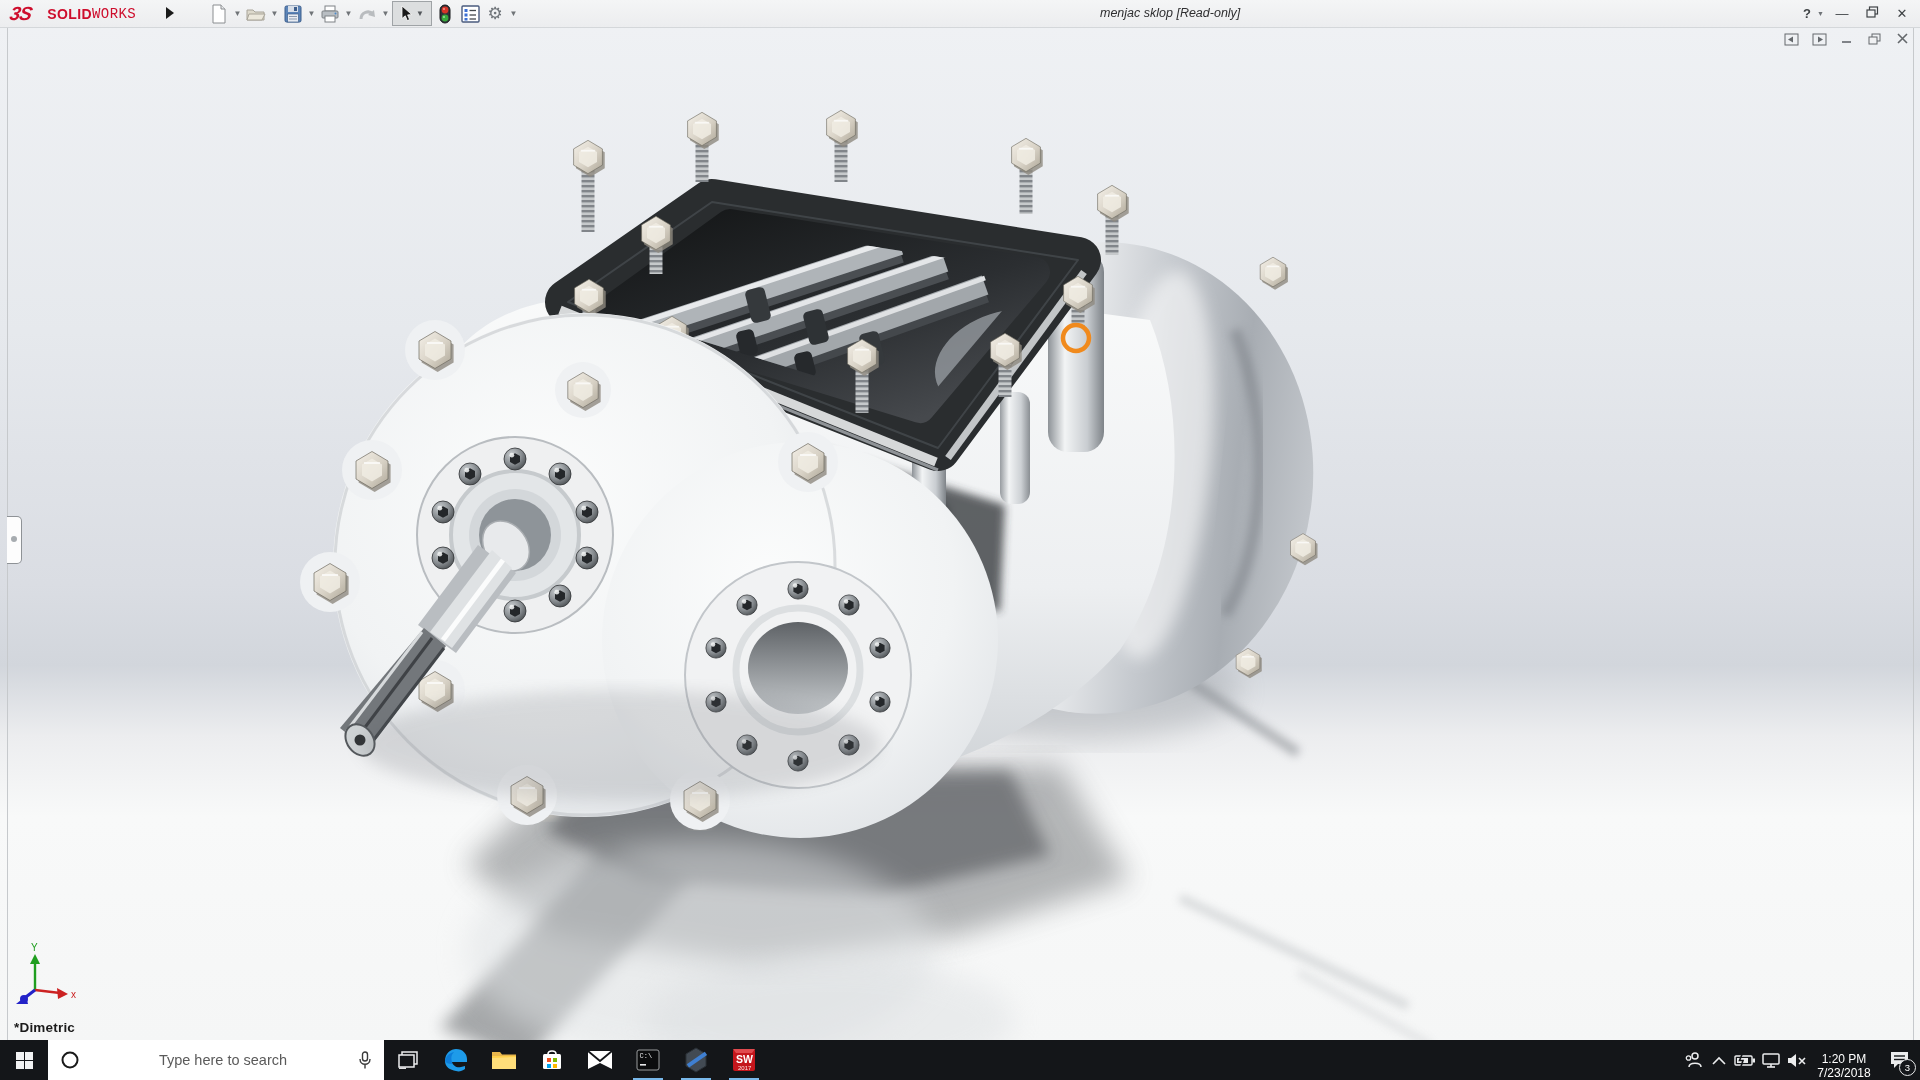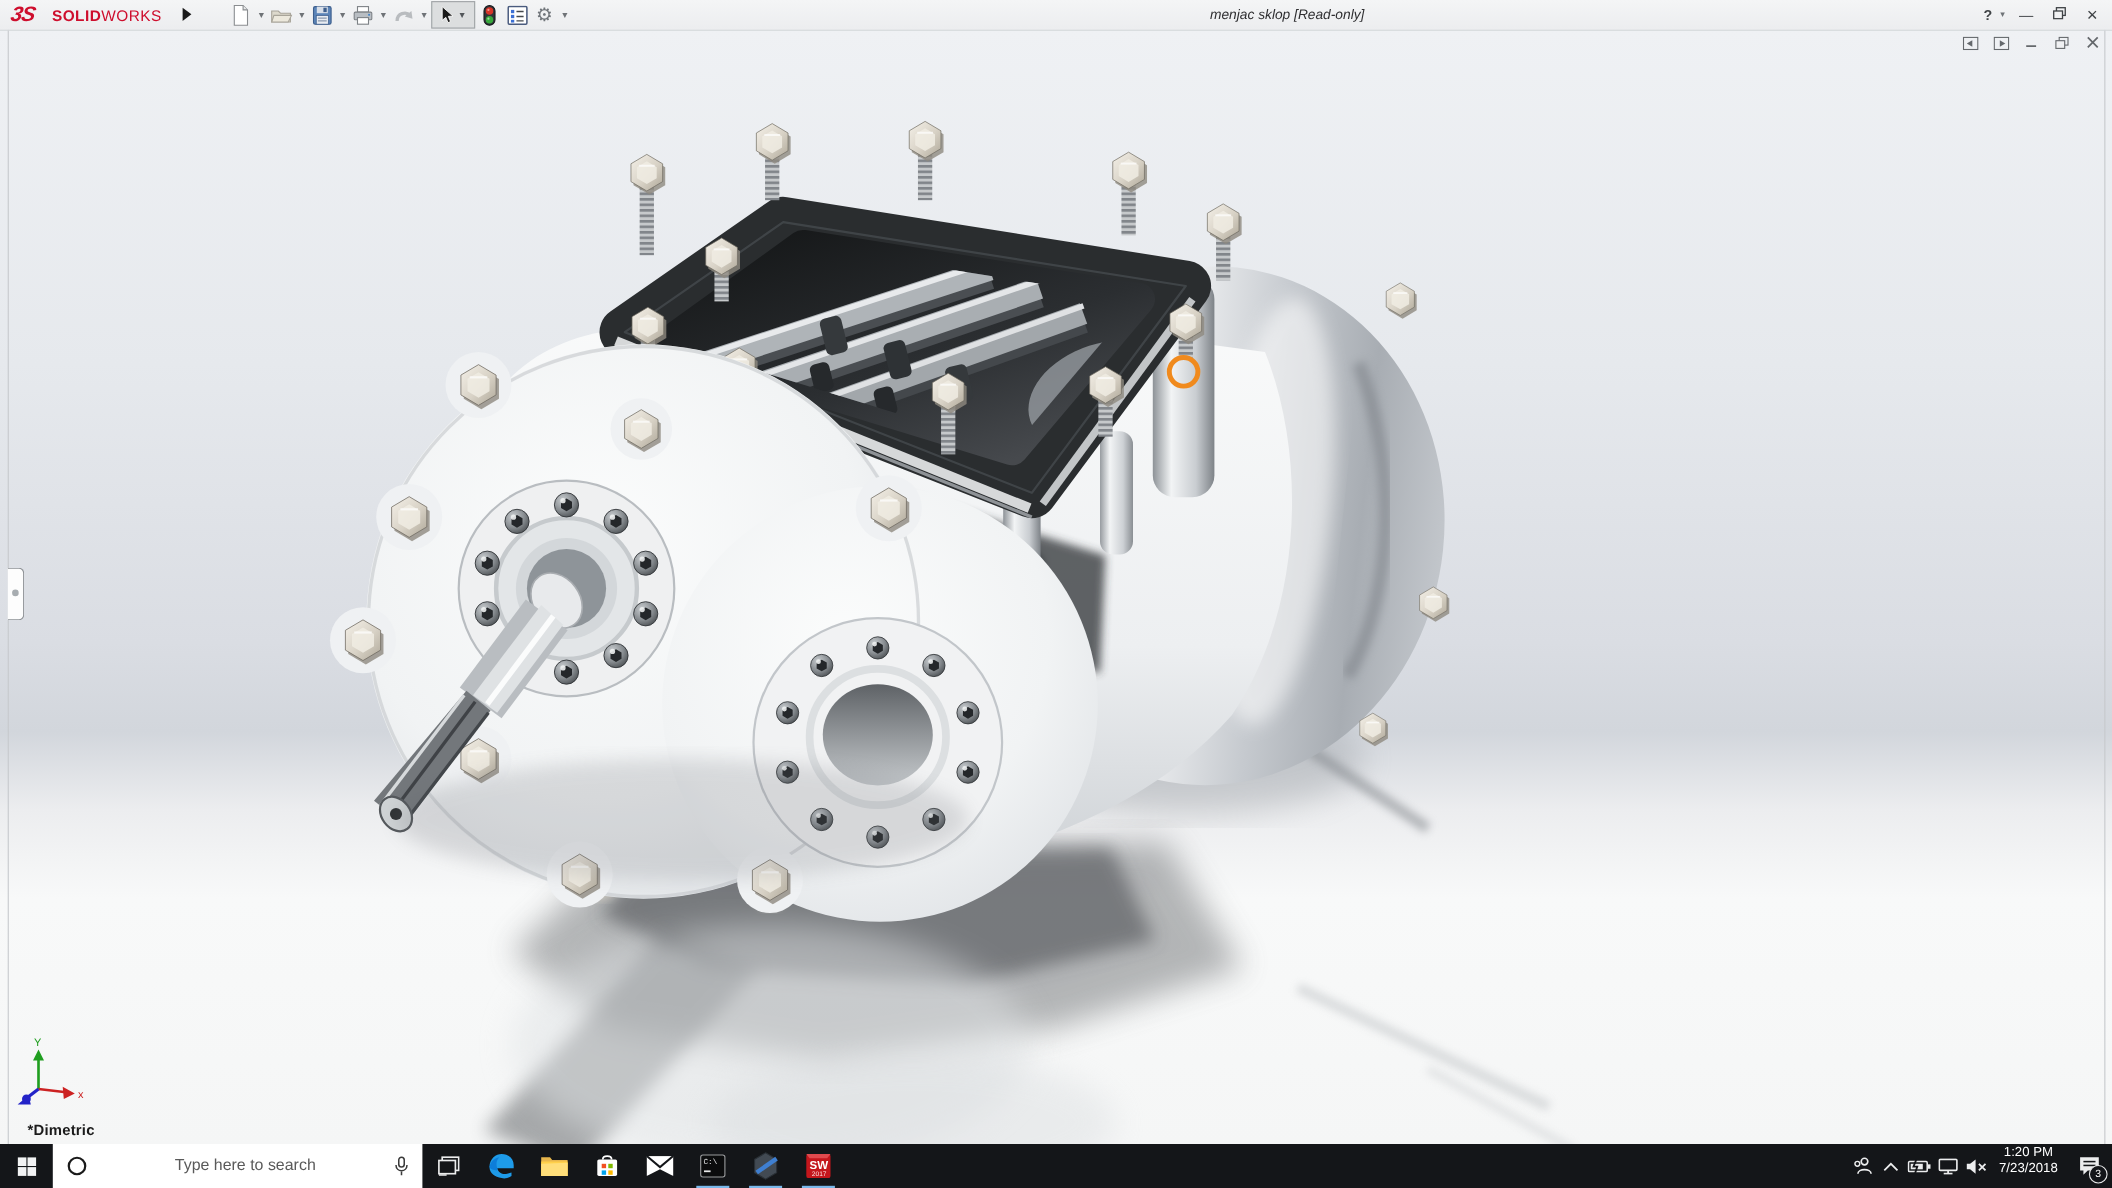--- a/index.html
+++ b/index.html
@@ -4,50 +4,50 @@
 <style>
   html,body{margin:0;padding:0;background:#888;}
   #stage{position:relative;width:1920px;height:1080px;overflow:hidden;
          font-family:"Liberation Sans",sans-serif;background:#ECEEF1;}
   
   #titlebar{position:absolute;left:0;top:0;width:1920px;height:27px;z-index:5;
     background:linear-gradient(#F4F5F6,#ECEDEF);border-bottom:1px solid #D4D7DA;}
   #logo{position:absolute;left:10px;top:2px;height:23px;display:flex;align-items:center;}
   #logo .mark{font-style:italic;font-weight:bold;font-size:19px;color:var(--logo-red);letter-spacing:-1px;transform:skewX(-12deg);}
   #logo .nameb{font-weight:bold;font-size:14px;color:var(--logo-red);margin-left:16px;letter-spacing:.4px;}
-  #logo .namel{font-weight:400;font-size:14px;color:var(--logo-red);letter-spacing:.4px;}
+  #logo .namel{font-weight:400;font-size:14px;color:var(--logo-red);letter-spacing:.4px;font-family:Liberation Mono, monospace;}
   #flyout{position:absolute;left:163px;top:4px;width:14px;height:18px;display:flex;align-items:center;justify-content:center;cursor:pointer;}
   #flyout .tri{width:0;height:0;border-left:8px solid #1A1A1A;border-top:6px solid transparent;border-bottom:6px solid transparent;}
   #tools{position:absolute;left:207px;top:1px;height:25px;display:flex;align-items:center;gap:1px;}
   .tbtn{width:24px;height:24px;display:flex;align-items:center;justify-content:center;}
   .caret{width:11px;height:24px;display:flex;align-items:center;justify-content:center;font-size:8px;color:#6F7377;}
   .selbox{width:38px;height:23px;border:1px solid #9FA3A6;background:#DCDEDF;display:flex;align-items:center;justify-content:center;gap:2px;}
   #doctitle{position:absolute;left:1100px;top:6px;font-size:12.5px;color:#2E2E30;font-style:italic;}
   #winctl{position:absolute;right:6px;top:0;height:27px;display:flex;align-items:center;gap:6px;color:#3F4346;}
   #winctl .w{width:24px;text-align:center;font-size:13px;cursor:pointer;}
   
   #viewport{position:absolute;left:0;top:27px;width:1920px;height:1013px;z-index:0;
     background:linear-gradient(180deg,#EFF1F4 0%,#E6E9ED 30%,#DADDE3 55%,#D2D6DC 63%,#ECEDEF 70%,#F8F9F9 78%,#F5F6F6 100%);}
   #mdl{position:absolute;left:0;top:0;z-index:1;}
   #docctl{position:absolute;right:8px;top:31px;z-index:4;display:flex;align-items:center;gap:10px;color:#64686C;}
   #docctl .d{width:18px;height:16px;display:flex;align-items:center;justify-content:center;font-size:12px;cursor:pointer;}
   #sidetab{position:absolute;left:7px;top:516px;width:14px;height:46px;z-index:3;background:#FDFDFD;
     border:1px solid #8E9296;border-left:none;border-radius:0 5px 5px 0;cursor:pointer;}
   #sidetab .dot{position:absolute;left:4px;top:19px;width:6px;height:6px;border-radius:50%;background:#A7ACB0;}
   .vline{position:absolute;top:27px;width:1px;height:1013px;background:#C6C9CC;z-index:2;}
-  #viewlabel{position:absolute;left:14px;top:1020px;z-index:3;font-size:13.5px;font-weight:700;color:#1B1B1B;letter-spacing:.2px;margin-left:11px;}
+  #viewlabel{position:absolute;left:14px;top:1020px;z-index:3;font-size:13.5px;font-weight:700;color:#1B1B1B;letter-spacing:.2px;}
   
   #taskbar{position:absolute;left:0;top:1040px;width:1920px;height:40px;z-index:6;background:var(--tb-bg);display:flex;align-items:center;}
   #startbtn{width:48px;height:40px;display:flex;align-items:center;justify-content:center;cursor:pointer;}
   #searchbox{width:336px;height:40px;background:#FFFFFF;display:flex;align-items:center;cursor:text;}
   #searchbox input{border:none;outline:none;flex:1;font-size:14.5px;color:#ec4899;font-family:"Liberation Sans",sans-serif;background:transparent;text-align:center;}
   #searchbox input::placeholder{color:#5A5A5A;opacity:1;}
   .tbi{width:48px;height:40px;display:flex;align-items:center;justify-content:center;position:relative;cursor:pointer;}
   .uline{position:absolute;left:9px;bottom:0;width:30px;height:2.5px;background:var(--underline);}
-  #tray{position:absolute;right:0;top:1040px;height:40px;z-index:7;display:flex;align-items:flex-start;color:#ECEDEE;}
+  #tray{position:absolute;right:0;top:1040px;height:40px;z-index:7;display:flex;align-items:flex-end;color:#ECEDEE;}
   .tri-ic{width:26px;height:40px;display:flex;align-items:center;justify-content:center;cursor:pointer;}
   #clock{width:62px;text-align:center;font-size:12px;line-height:14px;color:#FFFFFF;cursor:pointer;padding:0 3px;}
   #action{width:42px;height:40px;position:relative;display:flex;align-items:center;justify-content:center;cursor:pointer;}
   #badge{position:absolute;right:4px;bottom:4px;width:15px;height:15px;border-radius:50%;background:#14161A;
     border:1px solid #E8E9EA;color:#fff;font-size:9.5px;display:flex;align-items:center;justify-content:center;}
 </style>
 </head>
 <body>
 
 <div id="stage">

